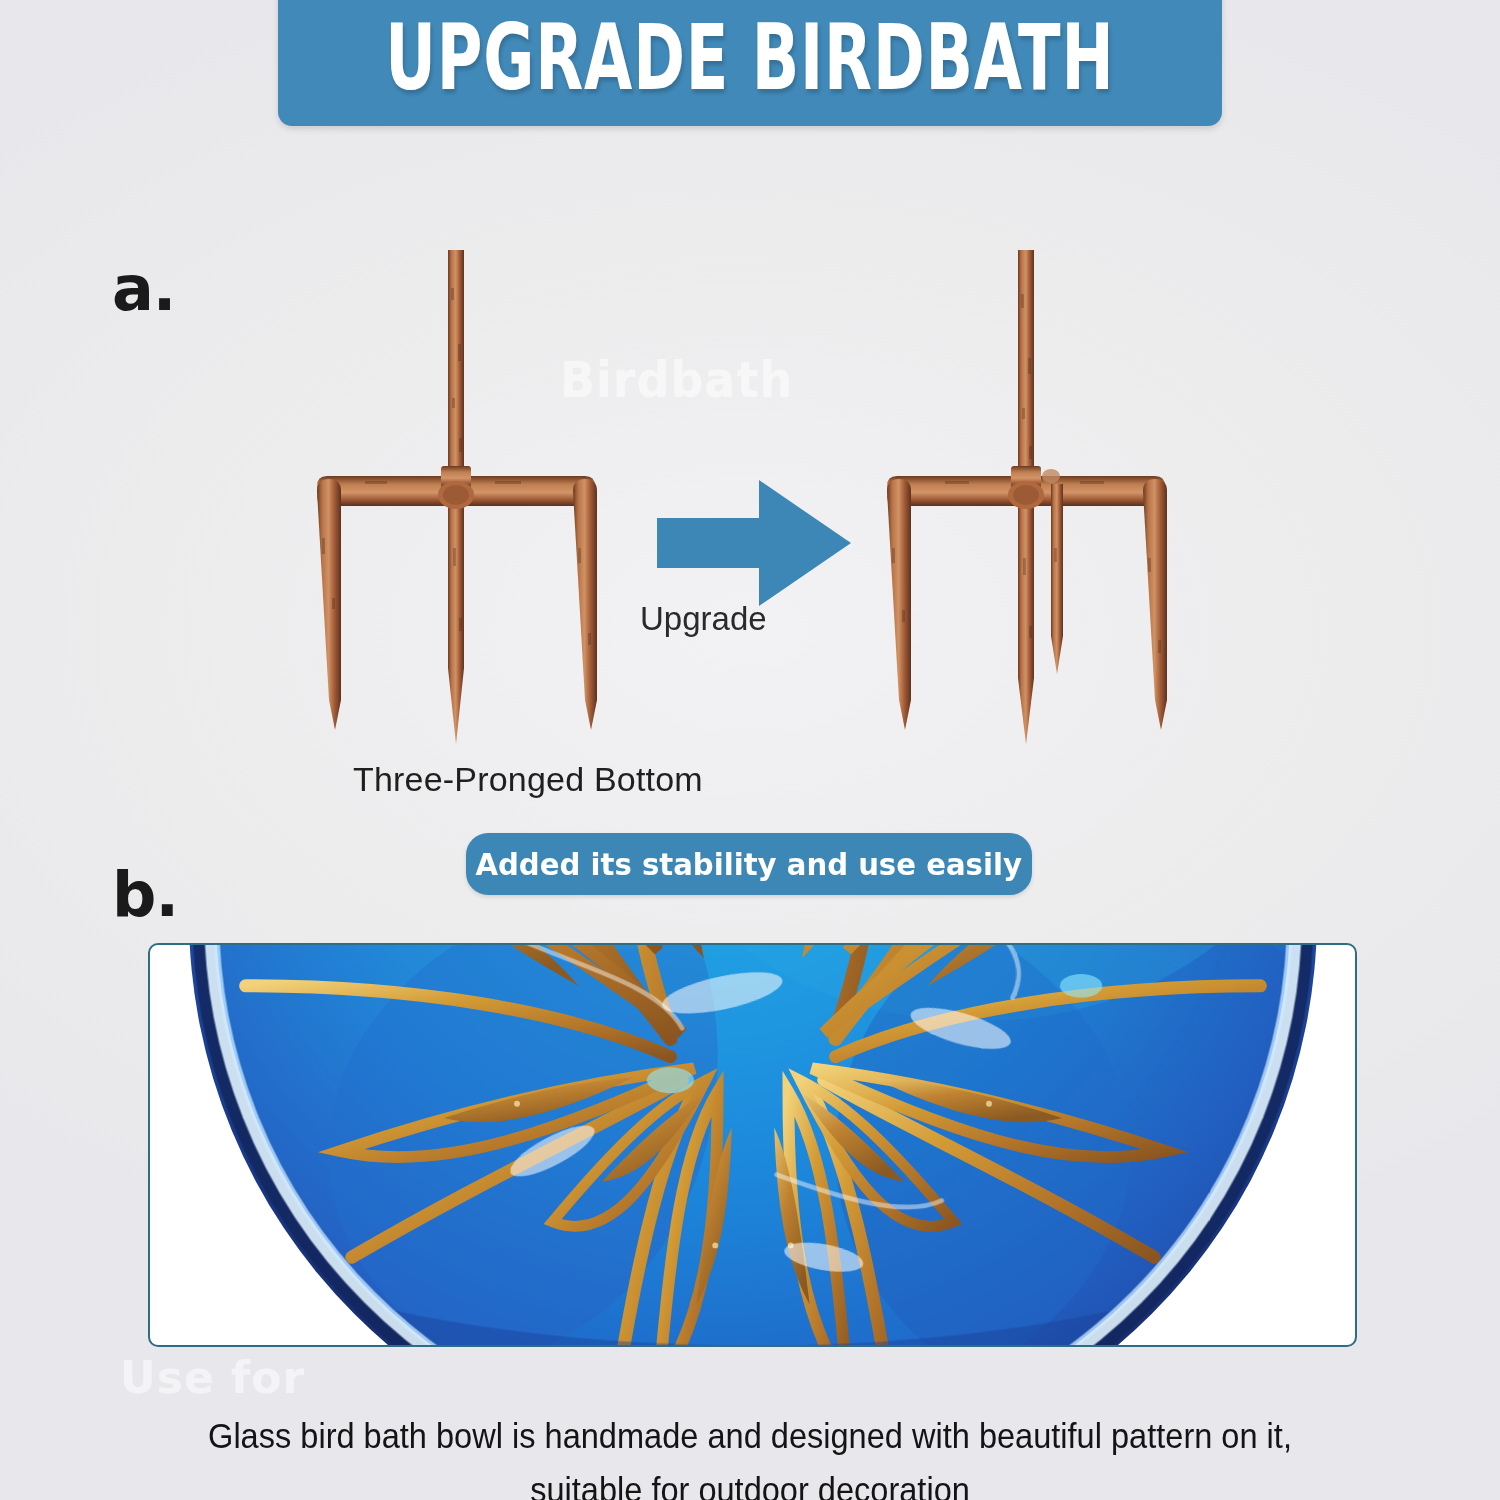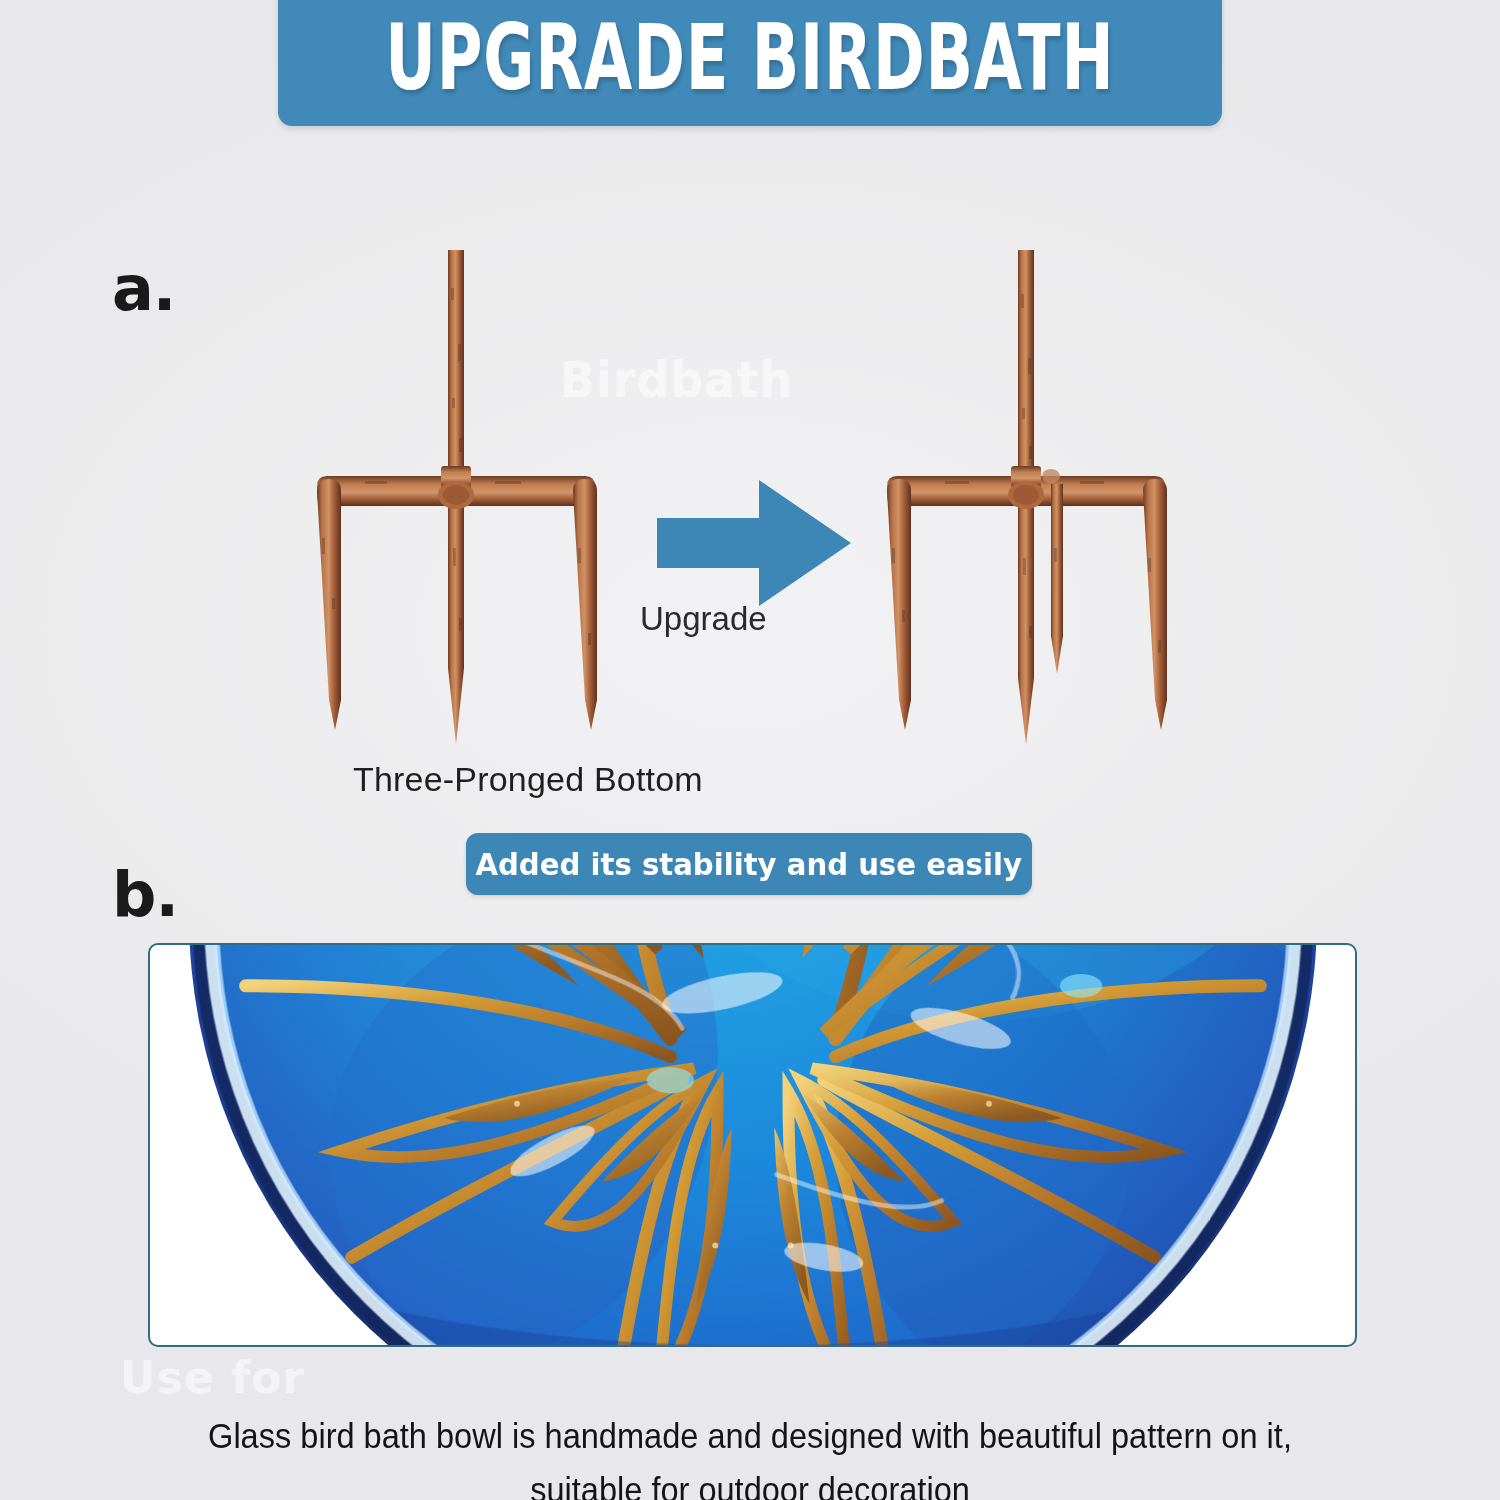--- a/index.html
+++ b/index.html
@@ -93,21 +93,21 @@
     position:absolute;left:640px;top:600px;width:230px;
     text-align:left;font-size:33px;color:#2a2a2a;
     font-family:"Liberation Sans", sans-serif;
   }
 
   
   .badge{
     position:absolute;
     left:466px;top:833px;width:566px;height:62px;
     background:#3d87b6;
-    border-radius:12px;
+    border-radius:22px;
     display:flex;align-items:center;justify-content:center;
     box-shadow:0 2px 4px rgba(0,0,0,.12);
   }
   .badge-text{
     color:#fff;font-size:31px;font-weight:700;
     transform:scaleX(.94);
     white-space:nowrap;
     font-family:"DejaVu Sans", sans-serif;
   }
 

